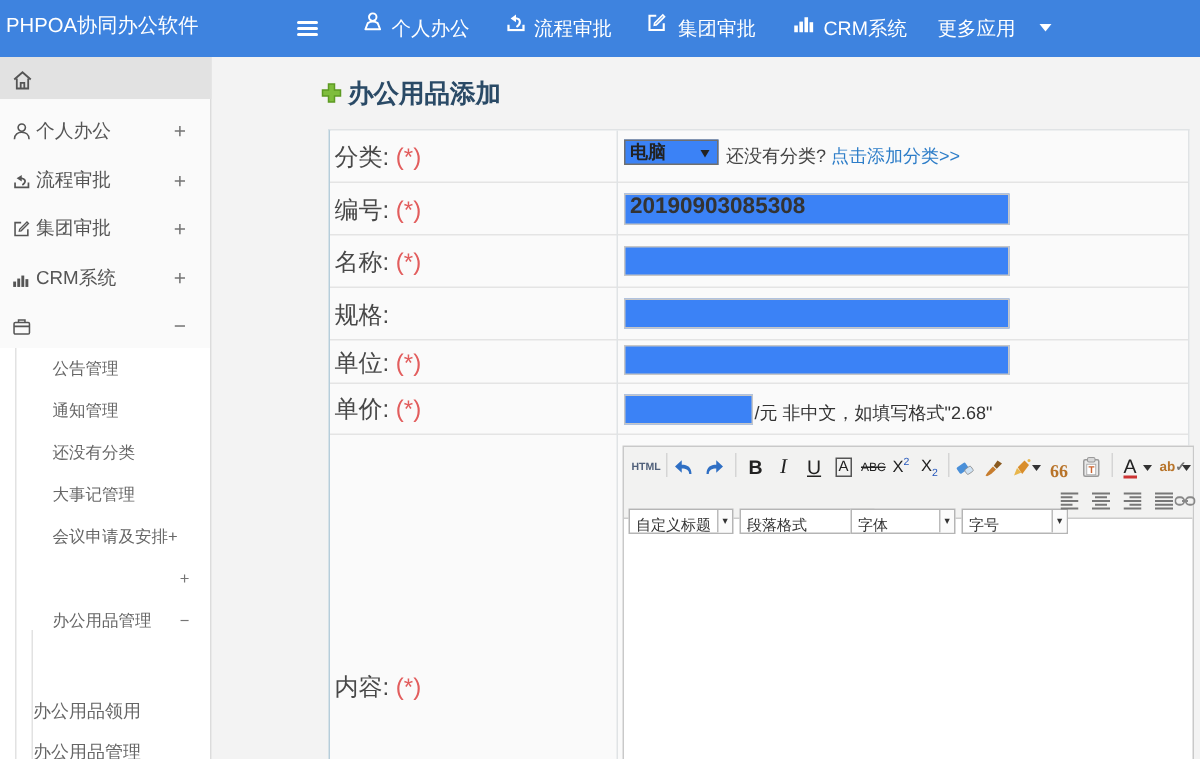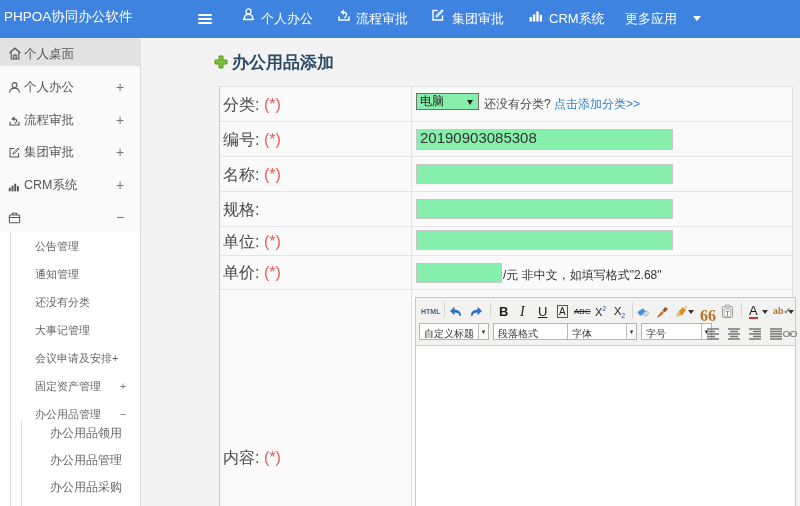--- a/index.html
+++ b/index.html
@@ -18,37 +18,37 @@
 .sitem .txt { position:absolute; left:24px; top:0; }
 .sitem .pm { position:absolute; left:113px; top:0; width:14px; text-align:center; color:#757575; font-size:14px; }
 .sicon { position:absolute; left:8px; }
 #sub { position:absolute; left:0; top:194px; width:140px; height:312px; background:#fff; }
 #sub .bl { position:absolute; left:10px; top:0; bottom:0; width:1px; background:#e2e2e2; }
 .s2 { position:absolute; left:12px; width:141px; height:28px; line-height:28px; font-size:11px; color:#666; }
 .s2 .txt { position:absolute; left:23px; }
 .s2 .pm { position:absolute; left:104px; width:14px; text-align:center; color:#757575; }
 #sub3 { position:absolute; left:21px; top:188px; width:120px; height:86px; border-left:1px solid #e2e2e2; }
 .s3 { position:absolute; left:0; width:120px; height:27px; line-height:27px; font-size:12px; color:#666; }
-.s3 .txt { position:absolute; left:28px; }
+.s3 .txt { position:absolute; left:0;margin-top:41px; }
 
 #content { position:absolute; left:142px; top:38px; width:658px; height:468px; background:#f3f3f3; }
 #title { position:absolute; left:90px; top:13px; height:18px; font-size:17px; font-weight:bold; color:#2a4a66; }
 
 #ftable { position:absolute; left:77px; top:48px; width:574px; height:420px; background:#fafafa; border:1px solid #e0e3e5; border-left:1px solid #b6cdda; border-bottom:none; }
 .frow { position:absolute; left:0; width:572px; border-bottom:1px solid #e4e4e4; }
 .flabel { position:absolute; left:3px; font-size:16px; color:#484848; }
 .star { color:#e25d5d; }
 .fdiv { position:absolute; left:191px; top:0; bottom:0; width:1px; background:#e0e3e5; }
-.inp { position:absolute; left:196px; background:#86efac; border:1px solid #c6c6c6; }
+.inp { position:absolute; left:196px; background:#3b82f6; border:1px solid #c6c6c6;font-weight:bold; }
 .lnk { color:#2d7dc8; }
 
 .ti { position:absolute; }
 .tsep { position:absolute; top:4px; width:1px; height:16px; background:#d5d5d5; }
 .tarr { position:absolute; width:0; height:0; border-left:3.5px solid transparent; border-right:3.5px solid transparent; border-top:4px solid #333; }
-.tdrop { position:absolute; top:1px; height:17px; background:#fff; border:1px solid #b5b5b5; }
+.tdrop { position:absolute; top:17px; height:17px; background:#fff; border:1px solid #b5b5b5; }
 .tdt { position:absolute; left:4px; top:3px; font-size:10px; color:#333; white-space:nowrap; }
 .tda { position:absolute; right:0; top:0; width:10px; height:15px; border-left:1px solid #bbb; text-align:center; font-size:7px; color:#333; line-height:15px; background:#fbfbfb; }
 </style>
 </head>
 <body>
 
 <div id="nav">
   <div id="logo">PHPOA协同办公软件</div>
   <div id="ham">
       <div></div>
@@ -82,21 +82,20 @@
   <div class="abs" style="left:693px;top:16px;width:0;height:0;border-left:4.5px solid transparent;border-right:4.5px solid transparent;border-top:5.5px solid #fff"></div>
 </div>
 
 <div id="side">
   <div class="sitem" style="top:0;height:28px;line-height:33px;background:#e2e2e2;width:141px">
     <svg class="sicon" style="top:9px" width="14" height="13" viewBox="0 0 14 13">
         <path d="M1.5 6 L7 1.2 L12.5 6" fill="none" stroke="#555" stroke-width="1.3"></path>
         <path d="M3.2 5.4 L3.2 12 L10.8 12 L10.8 5.4" fill="none" stroke="#555" stroke-width="1.2"></path>
         <path d="M5.8 12 L5.8 8.2 L8.2 8.2 L8.2 12" fill="none" stroke="#555" stroke-width="1.2"></path>
       </svg>
-    <span class="txt">个人桌面</span>
   </div>
   <div class="sitem" style="top:33px" id="r2">
     <svg class="sicon" style="top:10px" width="13" height="13" viewBox="0 0 16 16">
         <circle cx="8" cy="5" r="3" fill="none" stroke="#555" stroke-width="1.3"></circle>
         <path d="M2 14.5 C2 10.5 5 8.8 8 8.8 C11 8.8 14 10.5 14 14.5" fill="none" stroke="#555" stroke-width="1.3"></path>
       </svg>
     <span class="txt">个人办公</span>
       <span class="pm">+</span>
   </div>
   <div class="sitem" style="top:65.5px">
@@ -144,21 +143,20 @@
     <div class="s2" style="top:56px">
         <span class="txt">还没有分类</span>
       </div>
     <div class="s2" style="top:84px">
         <span class="txt">大事记管理</span>
       </div>
     <div class="s2" style="top:112px">
         <span class="txt">会议申请及安排+</span>
       </div>
     <div class="s2" style="top:140px">
-        <span class="txt">固定资产管理</span>
         <span class="pm">+</span>
       </div>
     <div class="s2" style="top:168px">
         <span class="txt">办公用品管理</span>
         <span class="pm">−</span>
       </div>
     <div id="sub3">
       <div class="s3" style="top:0">
           <span class="txt">办公用品领用</span>
         </div>
@@ -236,21 +234,21 @@
     <svg class="abs" style="left:240px;top:7px" width="13" height="13" viewBox="0 0 13 13">
         <path d="M1 12 C3 9 4 8 6 6 L8 8 C6 10 5 11 2 12.5 Z" fill="#c77d2e"></path>
         <path d="M6.5 5.5 L9 2 L12 4 L8.5 7.5 Z" fill="#8a5a20"></path>
       </svg>
     <svg class="abs" style="left:259px;top:7px" width="13" height="13" viewBox="0 0 13 13">
         <path d="M1 12 L3 7 L6 10 Z" fill="#e8b64c"></path>
         <path d="M3.5 6.5 L8 2 L11 5 L6.5 11 Z" fill="#d98e2b"></path>
         <circle cx="11" cy="2" r="1" fill="#e8b64c"></circle>
       </svg>
     <span class="tarr" style="left:272px;top:12px"></span>
-    <span class="ti" style="left:284px;top:9px;font-size:16px;font-weight:bold;color:#b8742a;font-family:'Liberation Serif',serif">66</span>
+    <span class="ti" style="left:284px;top:9px;font-size:12px;font-weight:bold;color:#b8742a;font-family:'Liberation Serif',serif">66</span>
     <svg class="abs" style="left:305px;top:6px" width="14" height="15" viewBox="0 0 14 15">
         <rect x="1.5" y="2.5" width="10" height="11" rx="1" fill="#e9e9e9" stroke="#9a9a9a"></rect>
         <rect x="4" y="1" width="5" height="3" rx="1" fill="#d8d8d8" stroke="#9a9a9a" stroke-width="0.7"></rect>
         <rect x="3.5" y="5.5" width="6" height="7" fill="#fff" stroke="#aaa" stroke-width="0.6"></rect>
         <text x="4.6" y="11.5" font-size="6.5" fill="#cc6633" font-weight="bold">T</text>
       </svg>
     <span class="tsep" style="left:325px"></span>
     <span class="ti" style="left:333px;top:6px;font-size:13px;color:#222;border-bottom:2px solid #cc3333;line-height:13px">A</span>
     <span class="tarr" style="left:346px;top:12px"></span>
     <span class="ti" style="left:357px;top:8px;font-size:9px;font-weight:bold;color:#b8742a">ab<span style="color:#777">✓</span></span>

